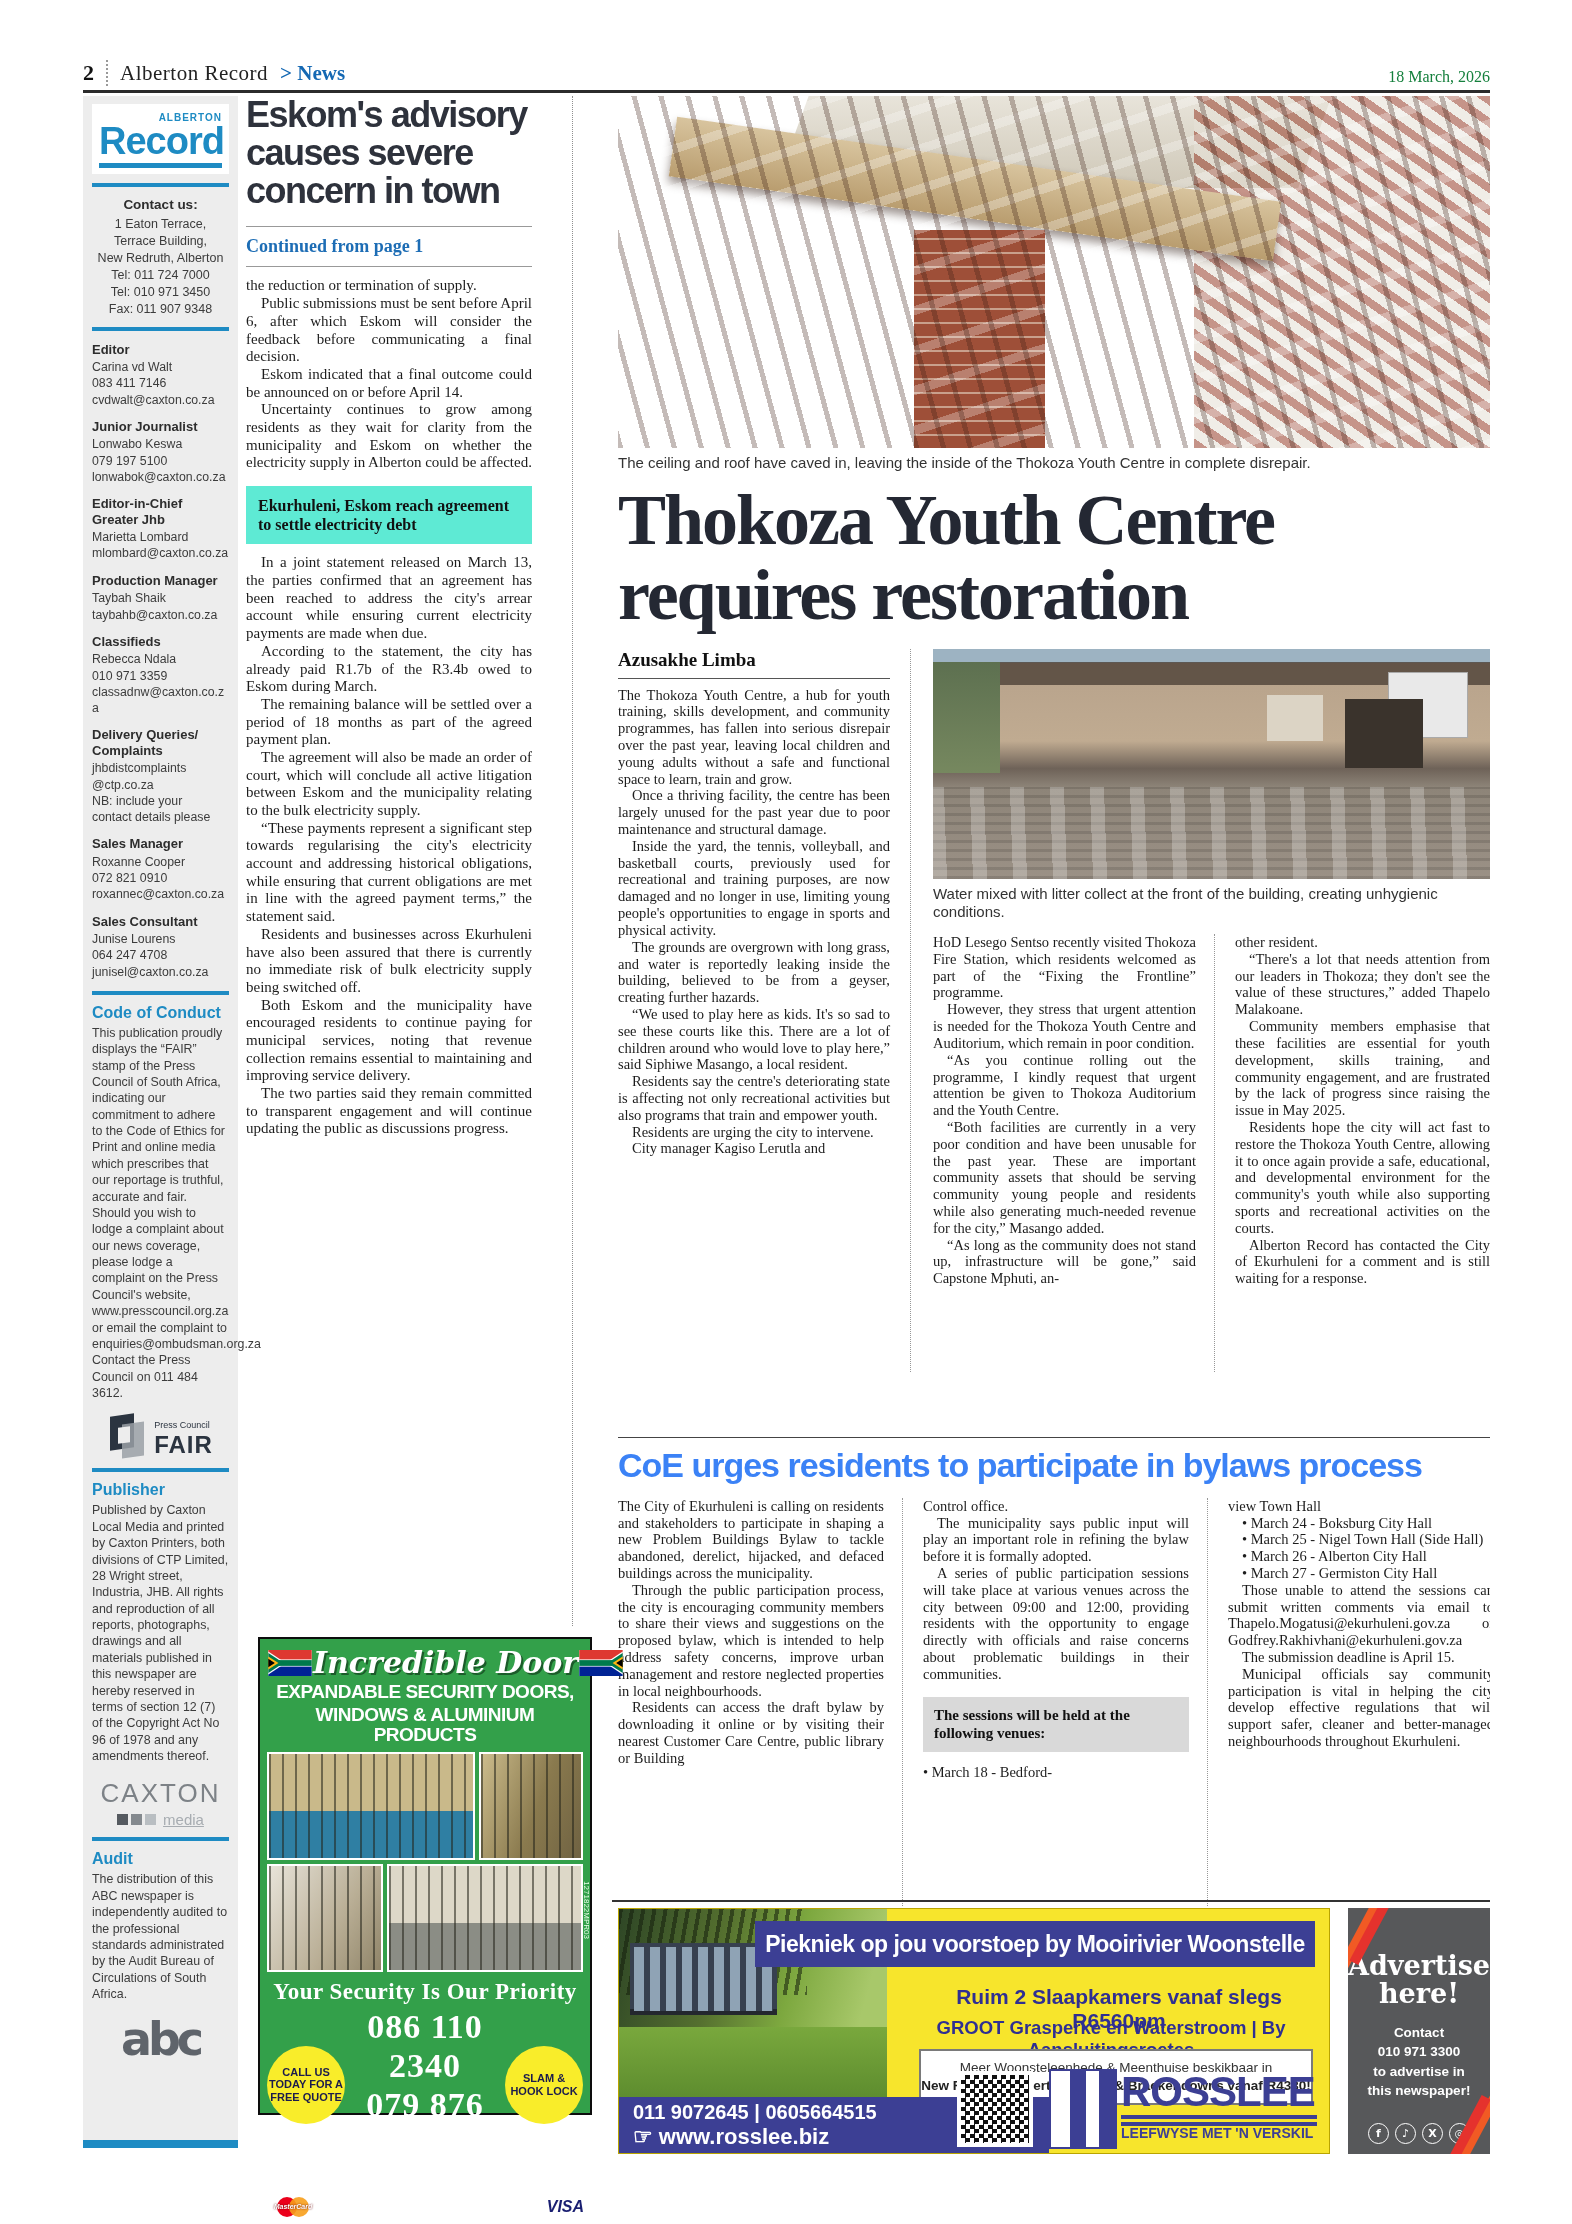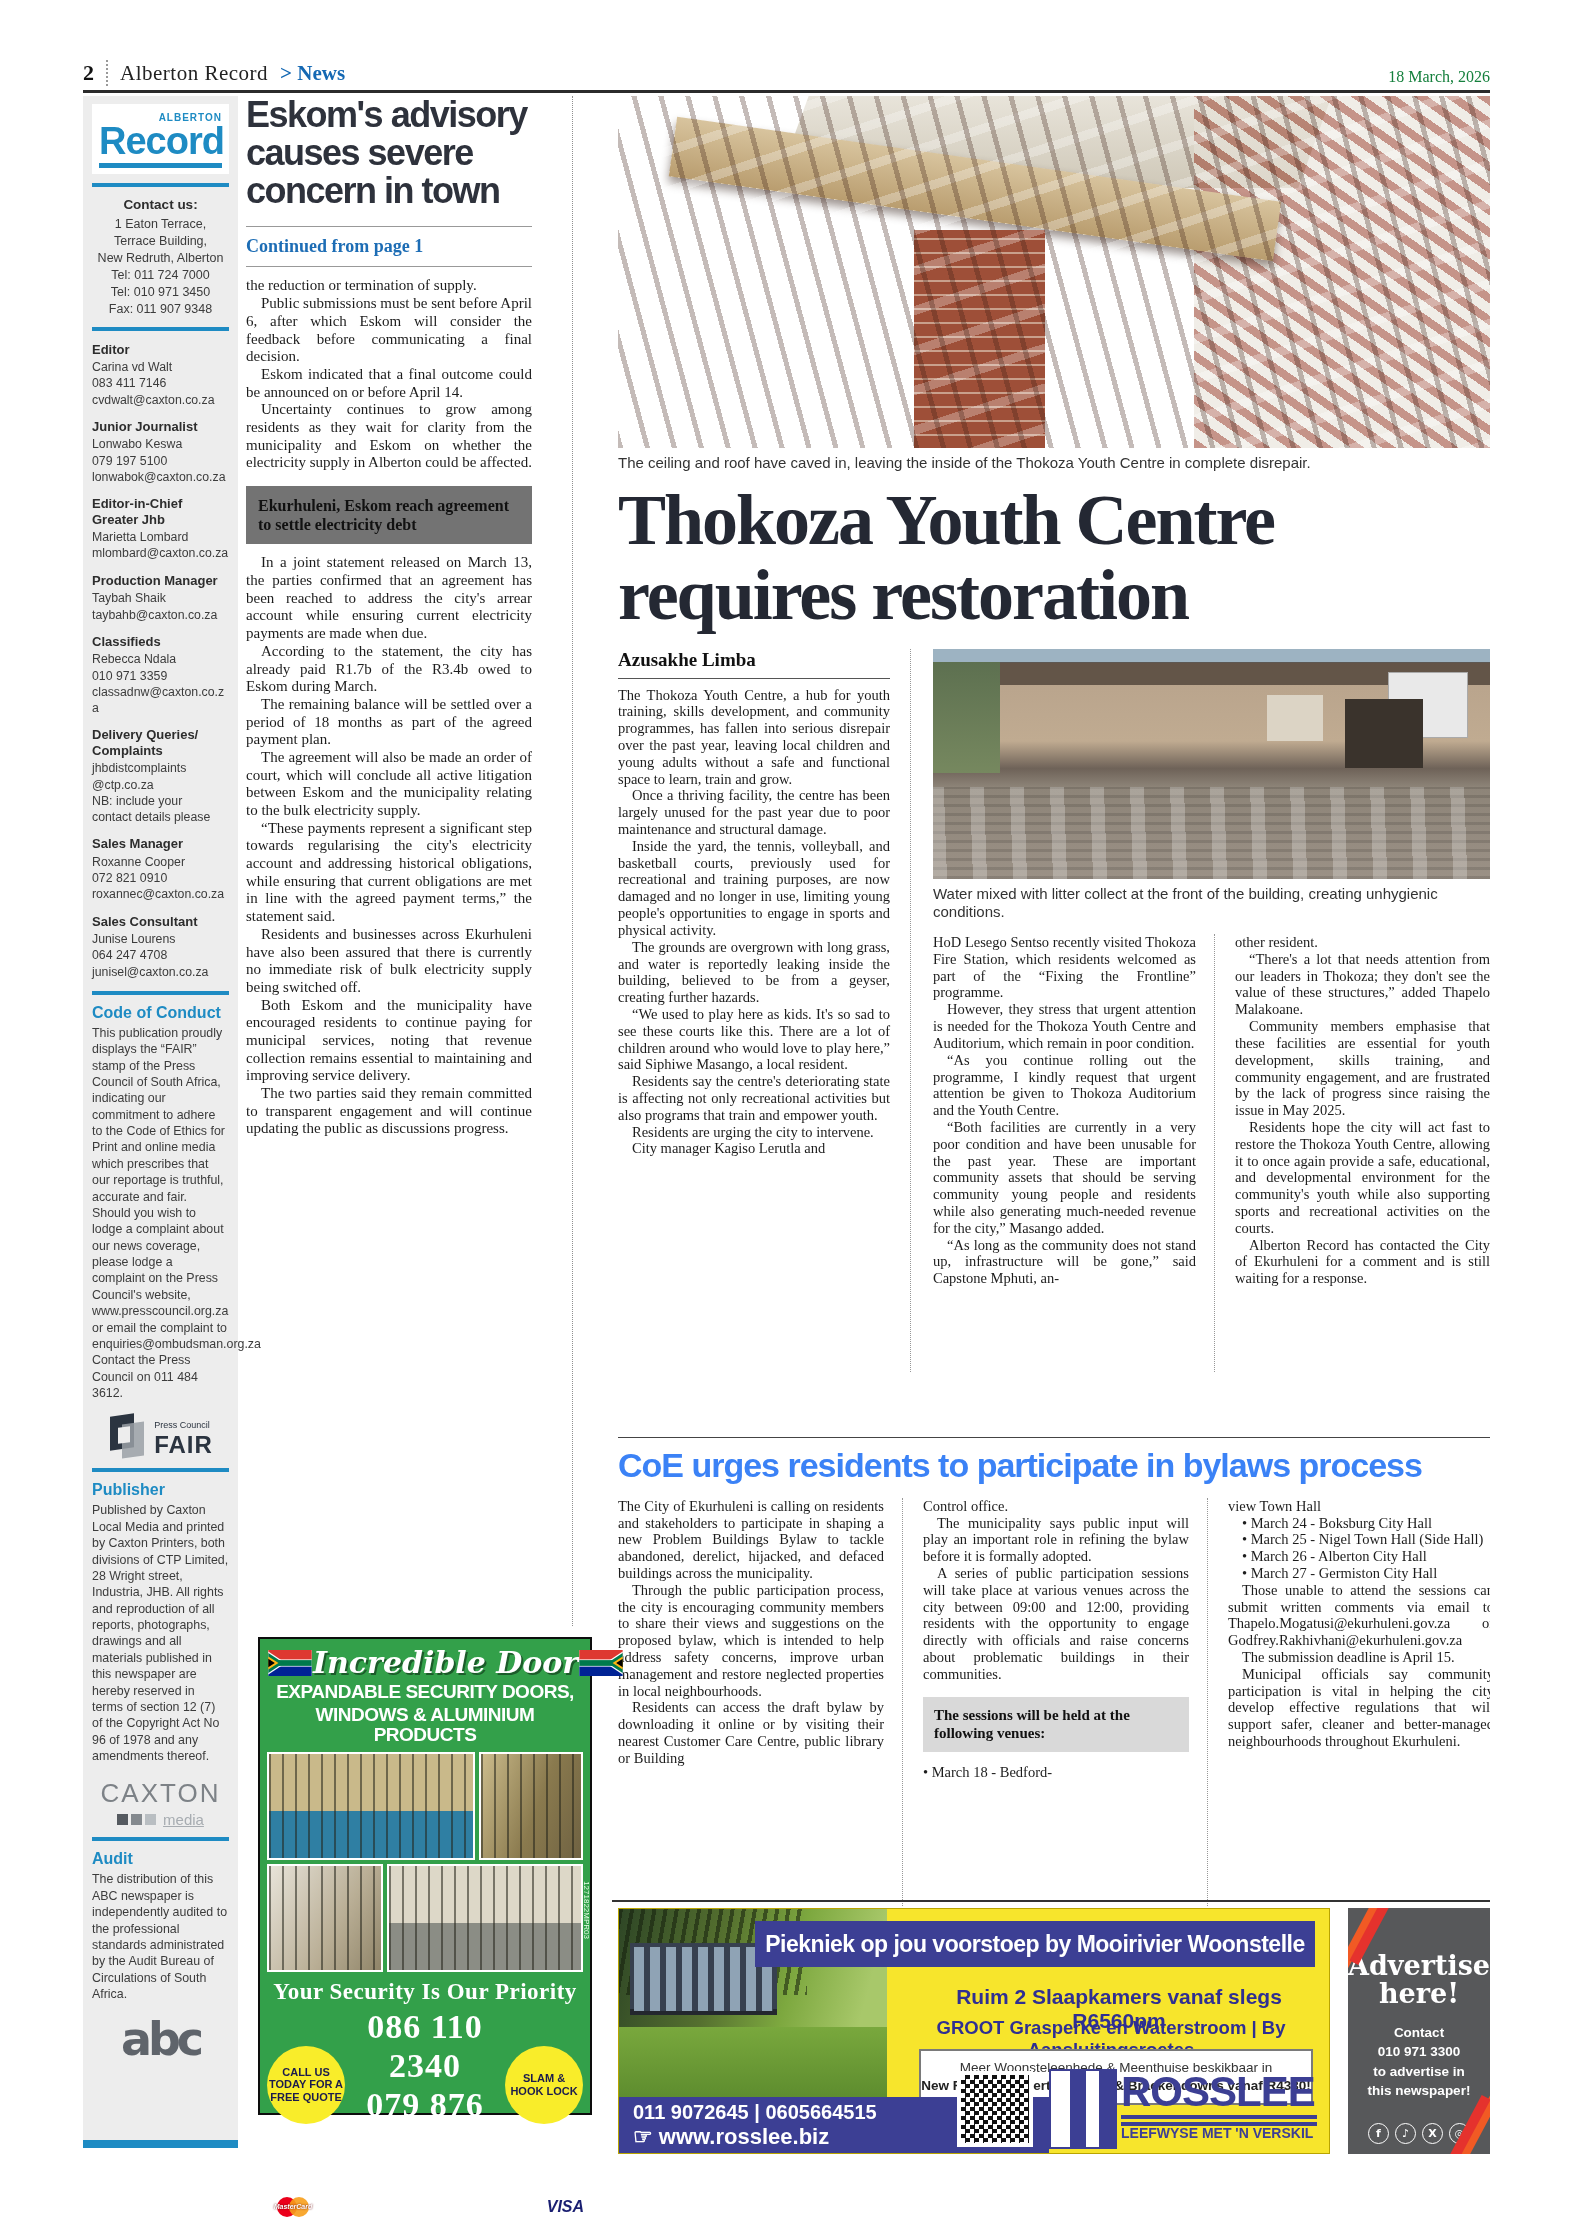--- a/index.html
+++ b/index.html
@@ -45,21 +45,21 @@
   .abc{text-align:center;font:bold 46px "DejaVu Sans",sans-serif;color:#5f646b;letter-spacing:-4px;margin-top:10px;}
   
   .eskom{position:absolute;left:246px;top:96px;width:286px;}
   .eskom h2{margin:0;font:bold 36px "Liberation Sans",sans-serif;color:#2e323c;letter-spacing:-1.5px;line-height:1.06;}
   .continued{margin-top:16px;border-top:1px solid #999;border-bottom:1px solid #999;padding:9px 0;
              font:bold 18px "Liberation Serif",serif;color:#1d6db5;}
   .body-txt{font-size:15px;line-height:1.18;text-align:justify;margin-top:10px;}
   .body-txt p{margin:0;}
   .body-txt p + p{text-indent:15px;}
   .indent-first p:first-child{text-indent:15px;}
-  .gray-box{background:#737373;padding:10px 12px;font:bold 16px "Liberation Serif",serif;line-height:1.2;margin:14px 0 10px;color:#111;}
+  .gray-box{background:#5eead4;padding:10px 12px;font:bold 16px "Liberation Serif",serif;line-height:1.2;margin:14px 0 10px;color:#111;}
   
   .vrule{position:absolute;border-left:1px dotted #8f8f8f;}
   
   .main{position:absolute;left:618px;top:96px;width:872px;}
   .photo{position:relative;overflow:hidden;}
   .photo1{height:352px;background:
       linear-gradient(100deg,#9a7b5c 0%,#cbb493 25%,#8e7155 50%,#bfa17c 72%,#a7steel 90%,#b09470 100%);}
   .p1-sky{position:absolute;left:20%;top:0;width:60%;height:26%;background:linear-gradient(#e8e4da,#cfc8b8);transform:skewX(-20deg);}
   .p1-beam{position:absolute;left:6%;top:18%;width:70%;height:17%;background:linear-gradient(#d8c49e,#b99d6f);transform:rotate(8deg);box-shadow:0 6px 10px rgba(40,20,10,.45);}
   .p1-brick{position:absolute;left:34%;bottom:0;width:15%;height:62%;

